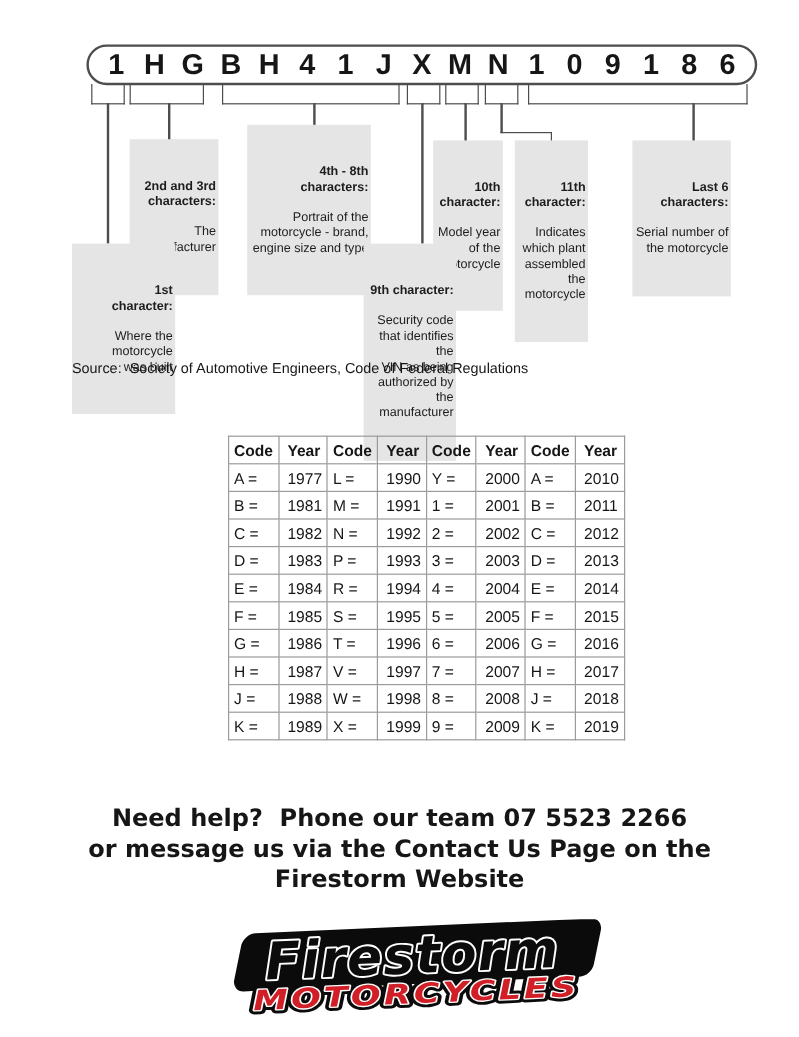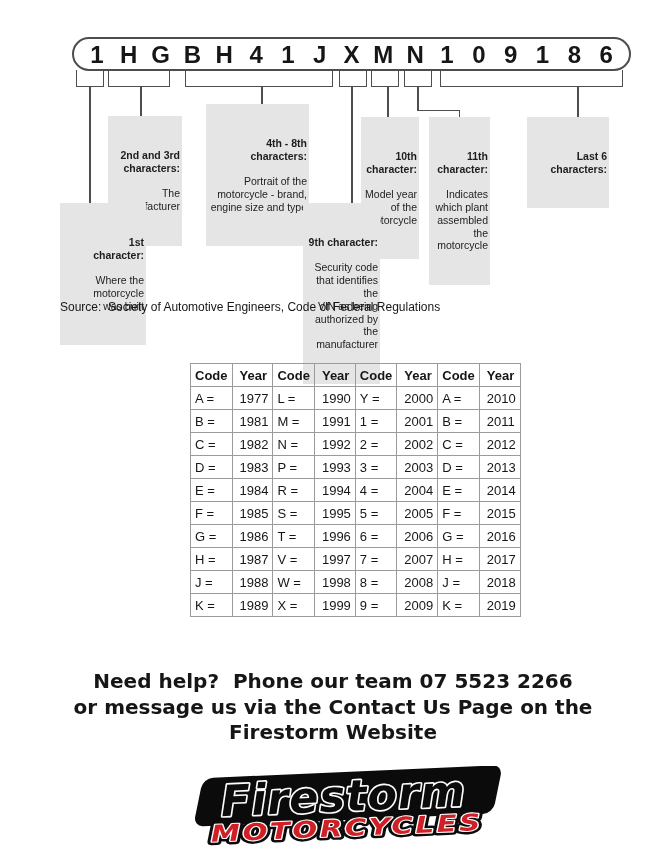--- a/index.html
+++ b/index.html
@@ -158,20 +158,22 @@
 character:</div>
     <div class="callout-body">Indicates
 which plant
 assembled
 the
 motorcycle</div>
   </div>
   <div class="callout" id="callout-last">
     <div class="callout-heading">Last 6
 characters:</div>
+    <div class="callout-body">Serial number of
+the motorcycle</div>
   </div>
   <div class="callout" id="callout-first">
     <div class="callout-heading">1st
 character:</div>
     <div class="callout-body">Where the
 motorcycle
 was built</div>
   </div>
   <div class="callout" id="callout-ninth">
     <div class="callout-heading">9th character:</div>

